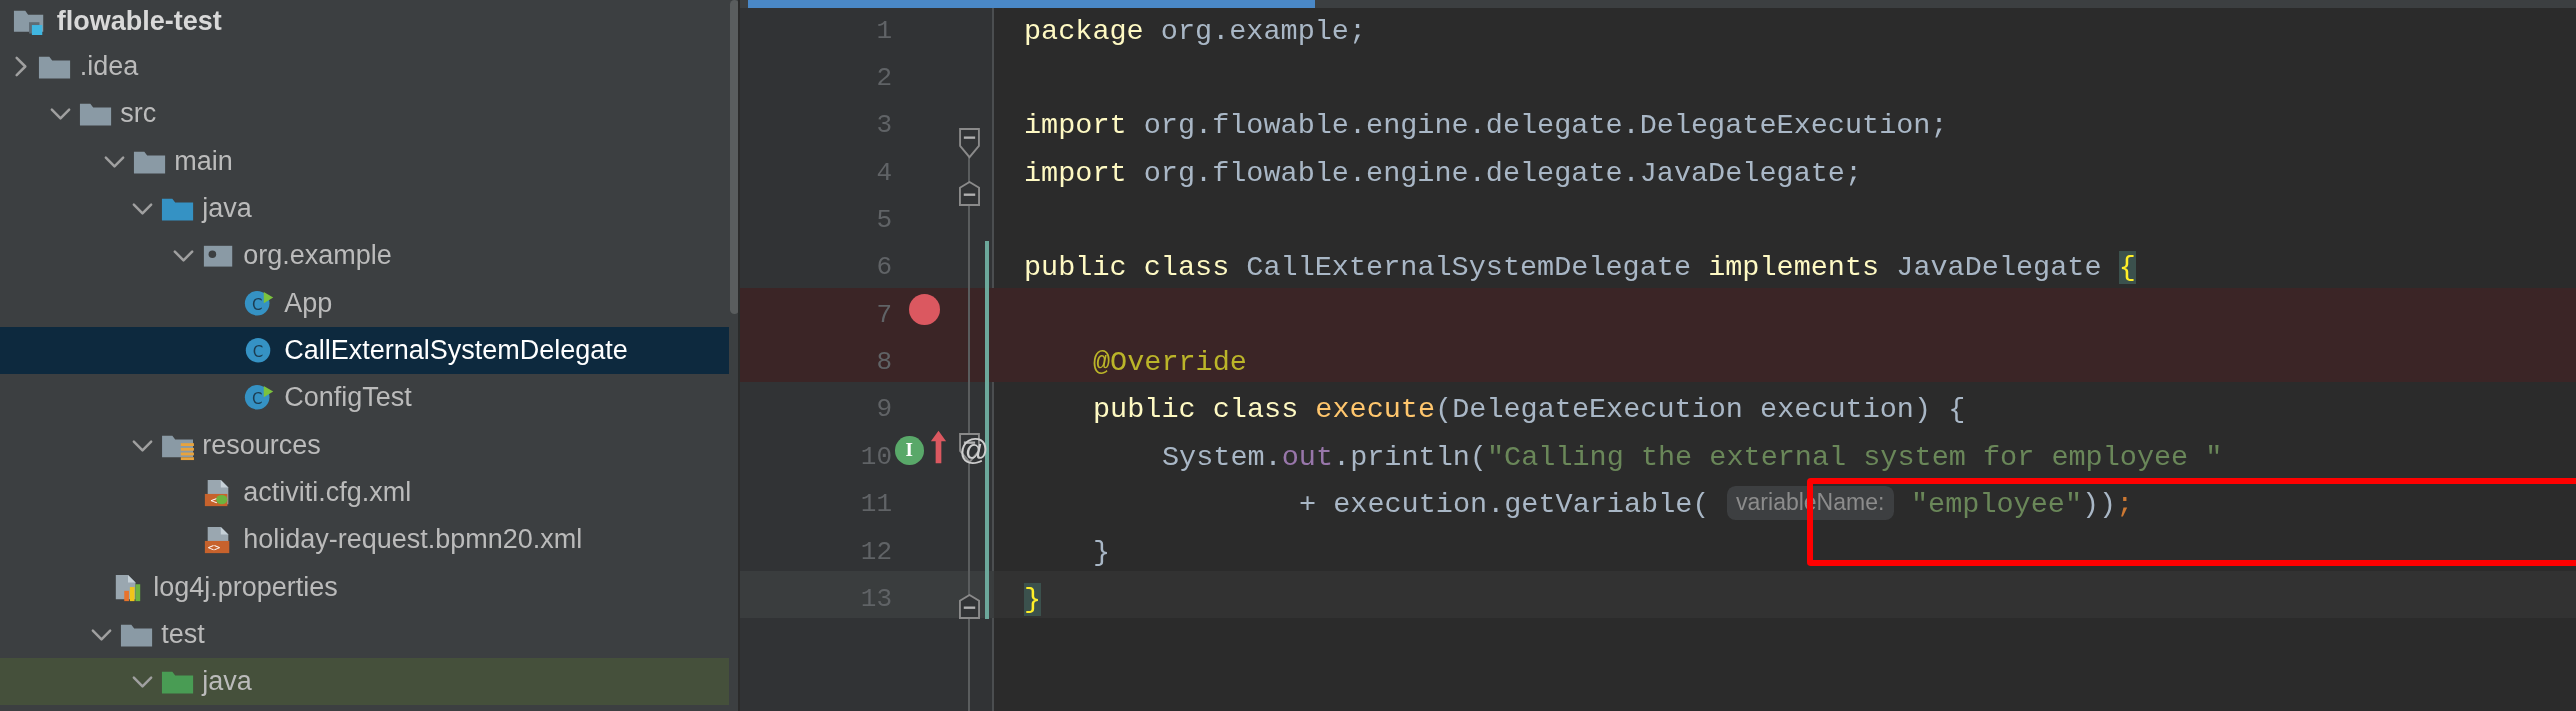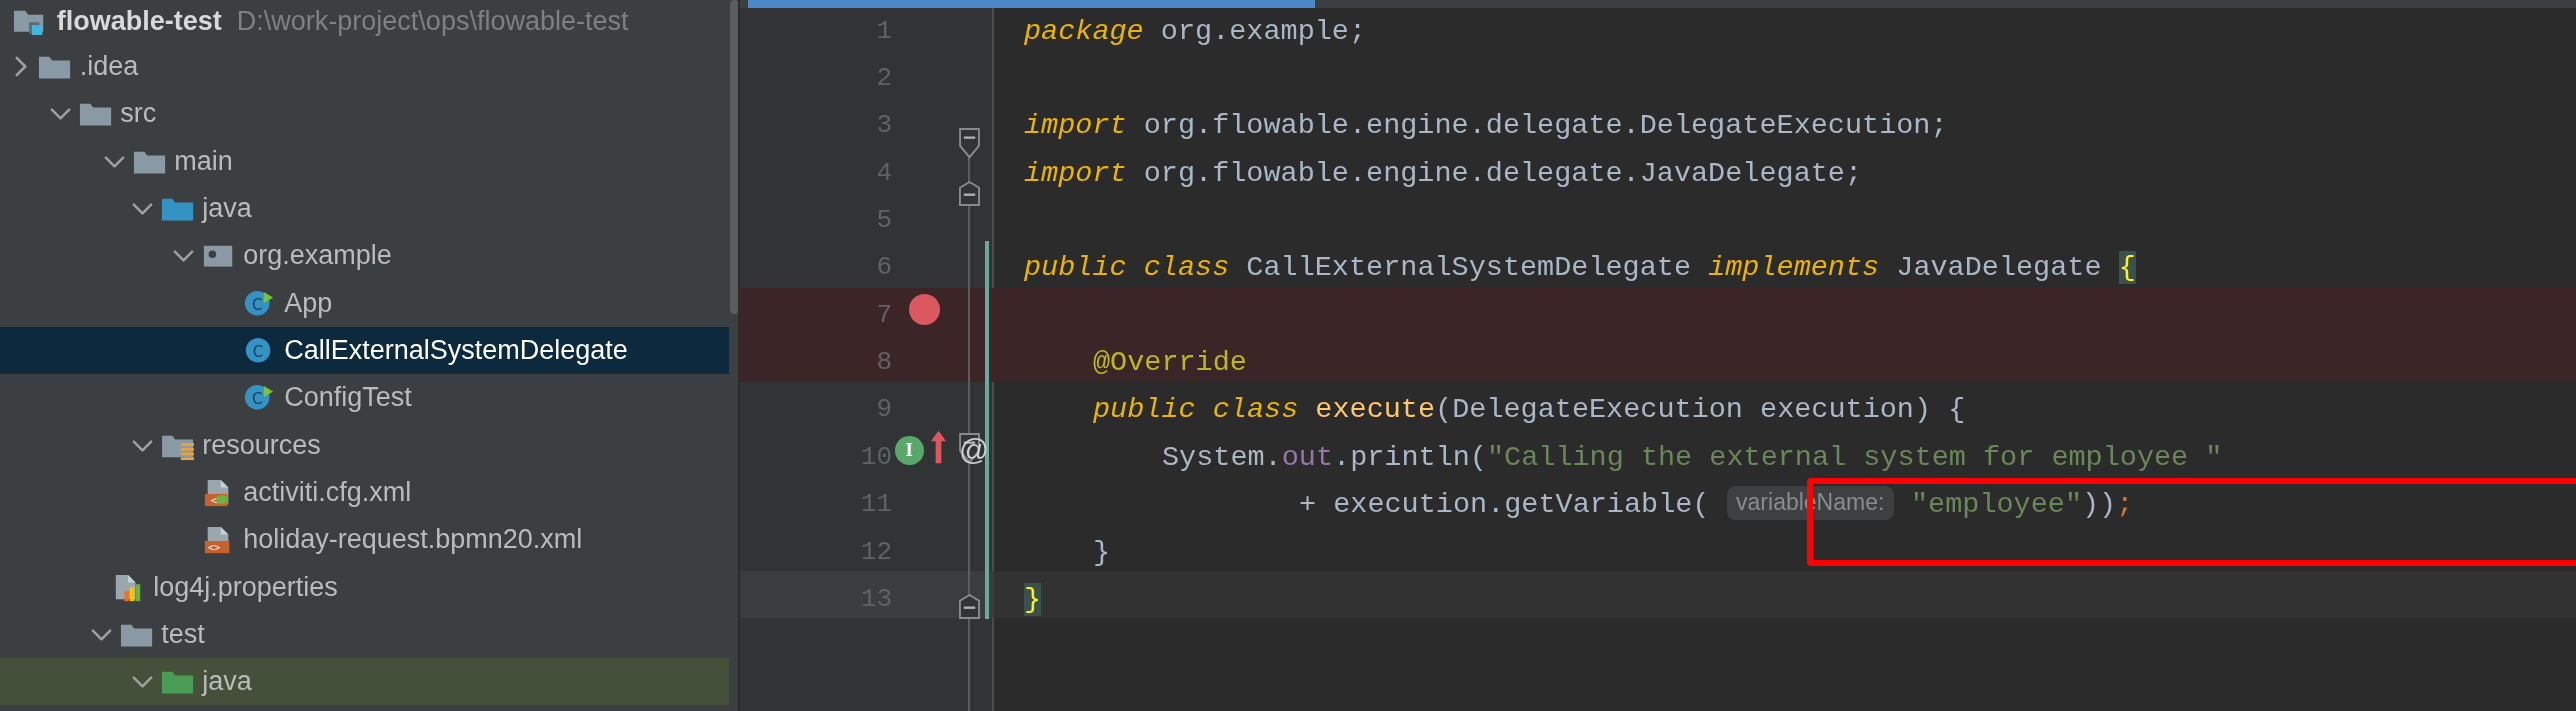--- a/index.html
+++ b/index.html
@@ -91,21 +91,21 @@
     color:#606366;font-size:26px;
     font-family:"Liberation Mono", monospace;
     line-height:47px;height:47px;
   }
   .codeline{
     position:absolute;left:0;
     font-family:"Liberation Mono", monospace;
     font-size:28.5px;line-height:47px;height:47px;
     white-space:pre;color:#a9b7c6;
   }
-  .kw{color:#eab308;font-style:italic;}
+  .kw{color:#fef9c3;}
   .str{color:#6a8759;}
   .ann{color:#bbb529;}
   .method{color:#ffc66d;}
   .fieldstatic{color:#9876aa;}
   .plain{color:#a9b7c6;}
   .brace-hl{background:#3b514d;color:#ffef28;}
   .semi{color:#cc7832;}
 
   .inlay{
     display:inline-block;
@@ -163,21 +163,20 @@
 
     <div class="tree-row" style="top:0;padding-left:13.3px;height:42px;position:absolute;width:740px;">
       <span class="node-icon" style="width:34px;">
         <svg width="34" height="28.5" viewBox="0 0 36 30">
           <path d="M1 4 h12 l3 4 h16 v18 h-31 z" fill="#8a9aa5"></path>
           <rect x="17" y="16" width="11" height="12" fill="#5f6b73"></rect>
           <rect x="20" y="19" width="11" height="11" fill="#40b6e0"></rect>
         </svg>
       </span>
       <span class="node-label bold">flowable-test</span>
-      <span class="node-path">D:\work-project\ops\flowable-test</span>
     </div>
 
     <div id="tree-rows">
         <div class="tree-row" style="position: absolute; left: 0px; width: 740px; top: 43px; padding-left: 7.6px;">
           <span class="twisty">
             <svg width="25" height="25" viewBox="0 0 26 26">
               <path d="M9 4 l9 9 l-9 9" stroke="#a0a0a0" stroke-width="2.6" fill="none" stroke-linecap="round" stroke-linejoin="round"></path>
             </svg>
           </span>
           <span class="node-icon"><svg width="34" height="28.5" viewBox="0 0 36 30">

